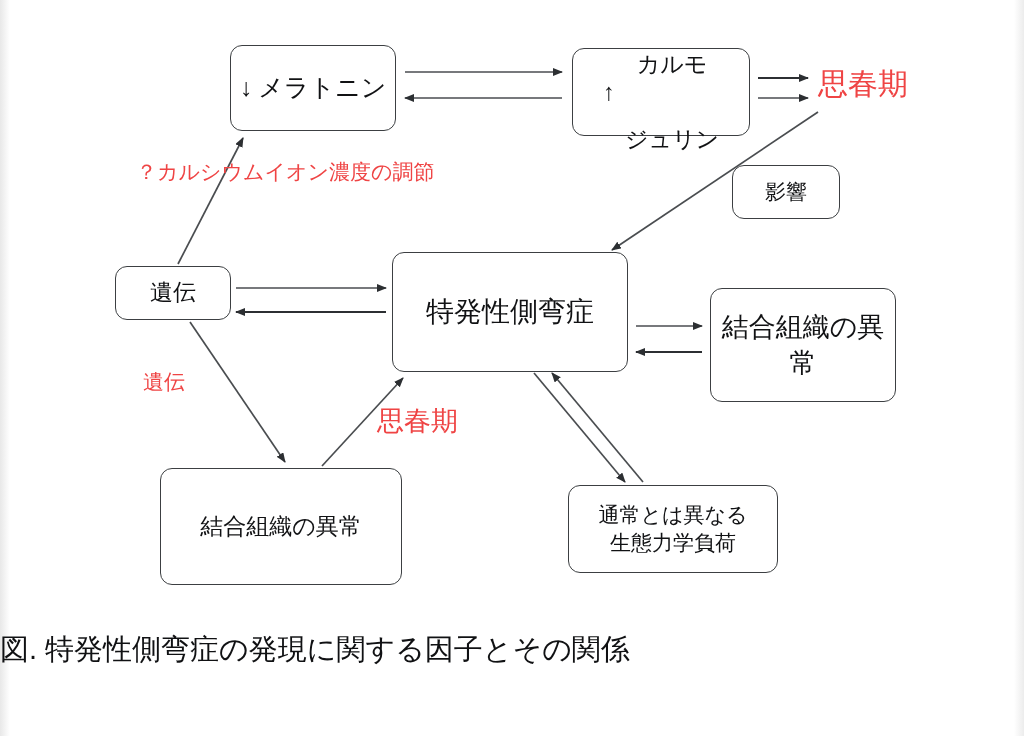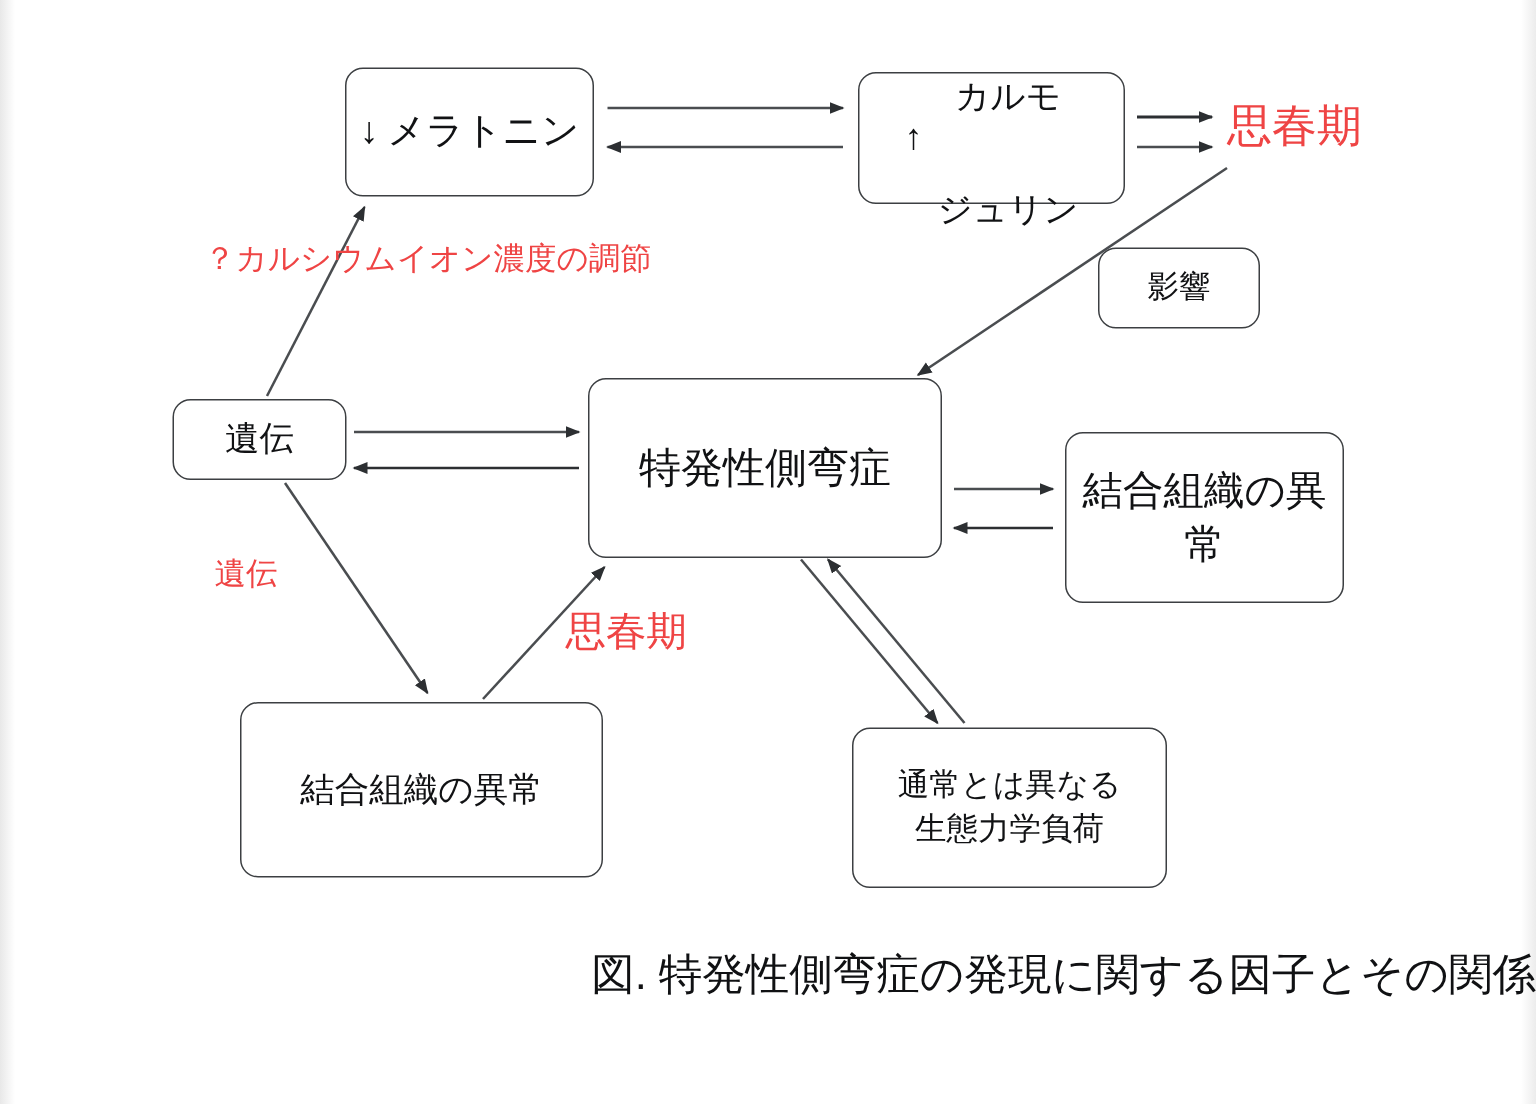--- a/index.html
+++ b/index.html
@@ -65,33 +65,33 @@
   }
 
   
   #node-melatonin      { left: 230px; top: 45px;  width: 166px; height: 86px;  font-size: 25px; }
   #node-calmodulin     { left: 572px; top: 48px;  width: 178px; height: 88px;  font-size: 23px; }
   #node-influence      { left: 732px; top: 165px; width: 108px; height: 54px;  font-size: 21px; }
   #node-heredity       { left: 115px; top: 266px; width: 116px; height: 54px;  font-size: 23px; }
   #node-scoliosis      { left: 392px; top: 252px; width: 236px; height: 120px; font-size: 28px; }
   #node-connective     { left: 710px; top: 288px; width: 186px; height: 114px; font-size: 27px; }
   #node-neuro          { left: 160px; top: 468px; width: 242px; height: 117px; font-size: 23px; }
-  #node-biomech        { left: 568px; top: 485px; width: 210px; height: 107px; font-size: 21px; }
+  #node-biomech        { left: 568px; top: 485px; width: 210px; height: 88px; font-size: 21px; }
 
   #label-puberty-top   { left: 818px; top: 64px;  font-size: 30px; }
   #label-calcium       { left: 136px; top: 158px; font-size: 21px; }
   #label-heredity2     { left: 143px; top: 368px; font-size: 21px; }
   #label-puberty-mid   { left: 377px; top: 403px; font-size: 27px; }
 
   #caption {
     position: absolute;
     left: 0;
     top: 630px;
     width: 1024px;
-    text-align: right;
+    text-align: left;
     font-size: 29px;
     color: #101113;
     z-index: 4;
   }
 
   .calmo-l1 { display:block;margin-top:20px; }
   .calmo-l2 { display:block;margin-top:44px; }
   .calmo-wrap { display: flex; align-items: center; justify-content: center; }
   .calmo-wrap .arrowglyph { font-size: 24px; margin-right: 10px; }
 </style>

